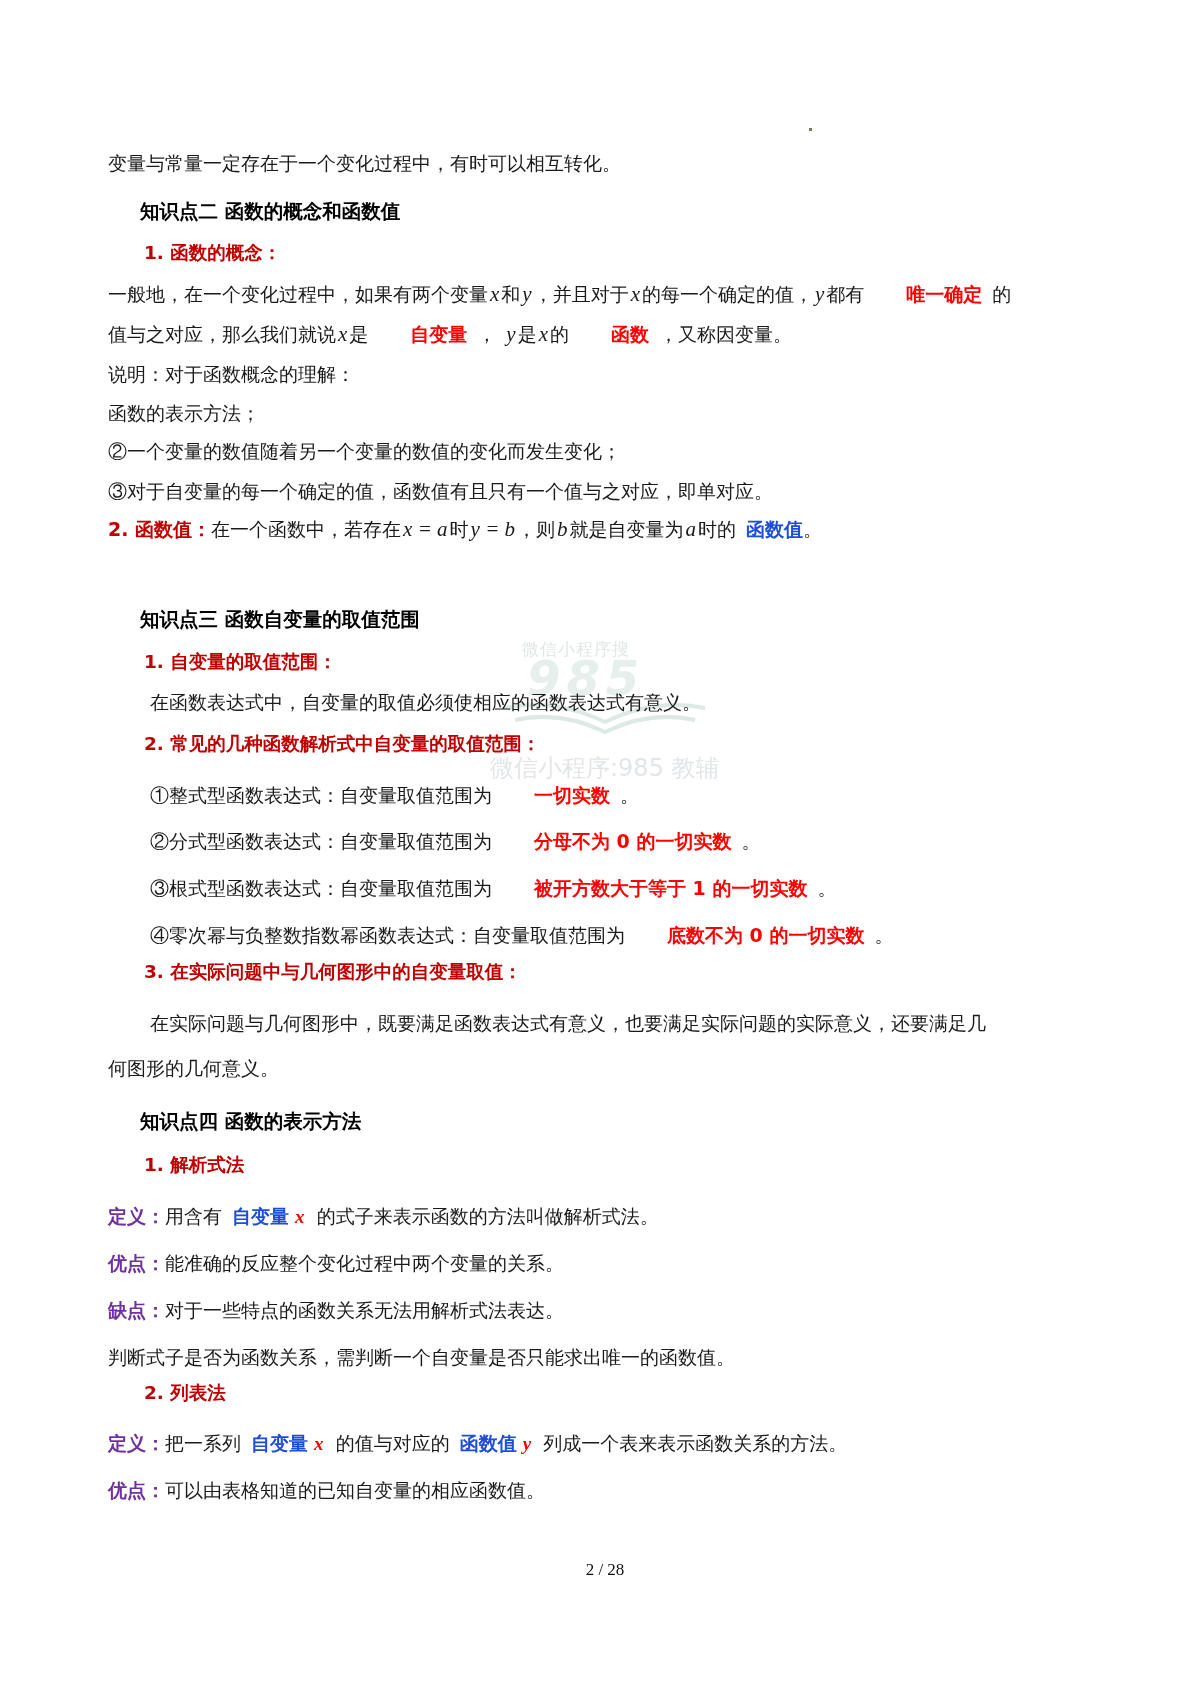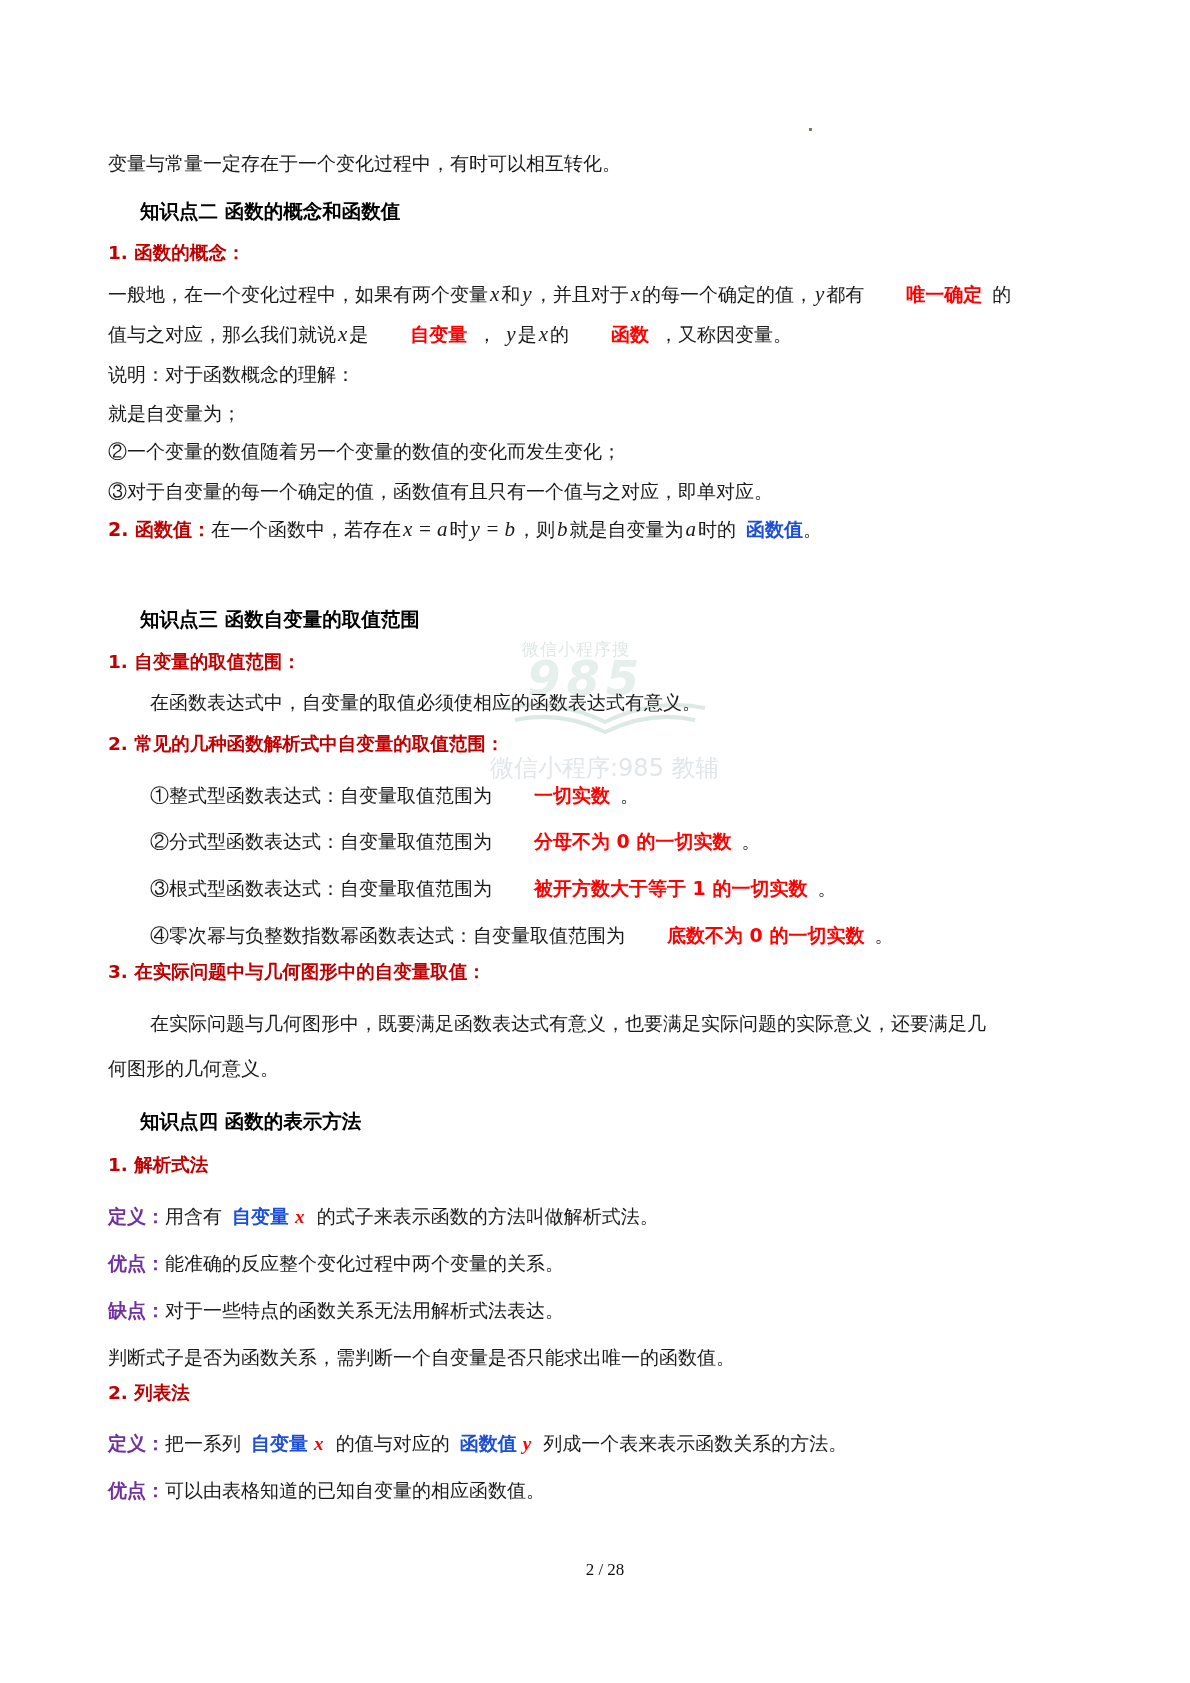--- a/index.html
+++ b/index.html
@@ -1,21 +1,21 @@
 <!DOCTYPE html>
 <html><head>
 <meta charset="utf-8">
 <style>
   html, body { margin: 0; padding: 0; background: #ffffff; }
   body { width: 1190px; height: 1683px; position: relative; overflow: hidden;
          font-family: "DejaVu Serif", "Liberation Serif", serif; color: #1a1a1a; }
   .line { position: absolute; left: 108px; white-space: nowrap; font-size: 19px; line-height: 26px; transform: translateY(-13px); text-align: right; }
   .indent { left: 150px; }
   .h2 { font-family: "DejaVu Sans", "Liberation Sans", sans-serif; font-weight: bold; font-size: 19.5px; color: #000; margin-left: 32px; }
-  .h3 { font-family: "DejaVu Sans", "Liberation Sans", sans-serif; font-weight: bold; font-size: 18.5px; color: #C00000; }
+  .h3 { font-family: "DejaVu Sans", "Liberation Sans", sans-serif; font-weight: bold; font-size: 18.5px; color: #C00000; margin-left: 36px; }
   .em { font-family: "DejaVu Sans", "Liberation Sans", sans-serif; font-weight: bold; color: #FF0000; margin: 0 10px; padding-left: 32px; }
   .em-tight { font-family: "DejaVu Sans", "Liberation Sans", sans-serif; font-weight: bold; color: #1d4ed8; margin-left: 10px; }
   .lbl { font-family: "DejaVu Sans", "Liberation Sans", sans-serif; font-weight: bold; color: #7030A0; }
   .lbl-red { font-family: "DejaVu Sans", "Liberation Sans", sans-serif; font-weight: bold; color: #C00000; }
   .var { font-family: "Liberation Serif", "DejaVu Serif", serif; font-style: italic; font-size: 21px; margin: 0 2px; }
   .var-red { font-family: "Liberation Serif", serif; font-style: italic; font-weight: bold; color: #FF0000; }
   .pageno { position: absolute; left: 0; width: 1190px; text-align: center; top: 1560px;
             font-family: "Liberation Serif", serif; font-size: 17px; color: #111; margin-left: 10px; }
   .dot { position: absolute; left: 809px; top: 128px; width: 3px; height: 3px; background: #7a7a60; }
   .wm { position: absolute; color: #dfe8e4; font-family: "DejaVu Sans", "Liberation Sans", sans-serif; white-space: nowrap; }
@@ -44,21 +44,21 @@
 
 <div class="line" style="top:294px">
   <span>一般地，在一个变化过程中，如果有两个变量</span><span class="var">x</span><span>和</span><span class="var">y</span><span>，并且对于</span><span class="var">x</span><span>的每一个确定的值，</span><span class="var">y</span><span>都有</span><span class="em">唯一确定</span><span>的</span>
 </div>
 
 <div class="line" style="top:334px">
   <span>值与之对应，那么我们就说</span><span class="var">x</span><span>是</span><span class="em">自变量</span><span>，</span><span class="var" style="margin-left:10px">y</span><span>是</span><span class="var">x</span><span>的</span><span class="em">函数</span><span>，又称因变量。</span>
 </div>
 
 <div class="line" style="top:374px">说明：对于函数概念的理解：</div>
-<div class="line" style="top:413px">就是自变量为；</div>
+<div class="line" style="top:413px">函数的表示方法；</div>
 <div class="line" style="top:451px">②一个变量的数值随着另一个变量的数值的变化而发生变化；</div>
 <div class="line" style="top:491px">③对于自变量的每一个确定的值，函数值有且只有一个值与之对应，即单对应。</div>
 
 <div class="line" style="top:529px">
   <span class="lbl-red">2. 函数值：</span><span>在一个函数中，若存在</span><span class="var">x = a</span><span>时</span><span class="var">y = b</span><span>，则</span><span class="var">b</span><span>就是自变量为</span><span class="var">a</span><span>时的</span><span class="em-tight">函数值</span><span>。</span>
 </div>
 
 <div class="line h2" style="top:620px">知识点三  函数自变量的取值范围</div>
 <div class="line h3" style="top:662px">1. 自变量的取值范围：</div>
 <div class="line indent" style="top:702px">在函数表达式中，自变量的取值必须使相应的函数表达式有意义。</div>

